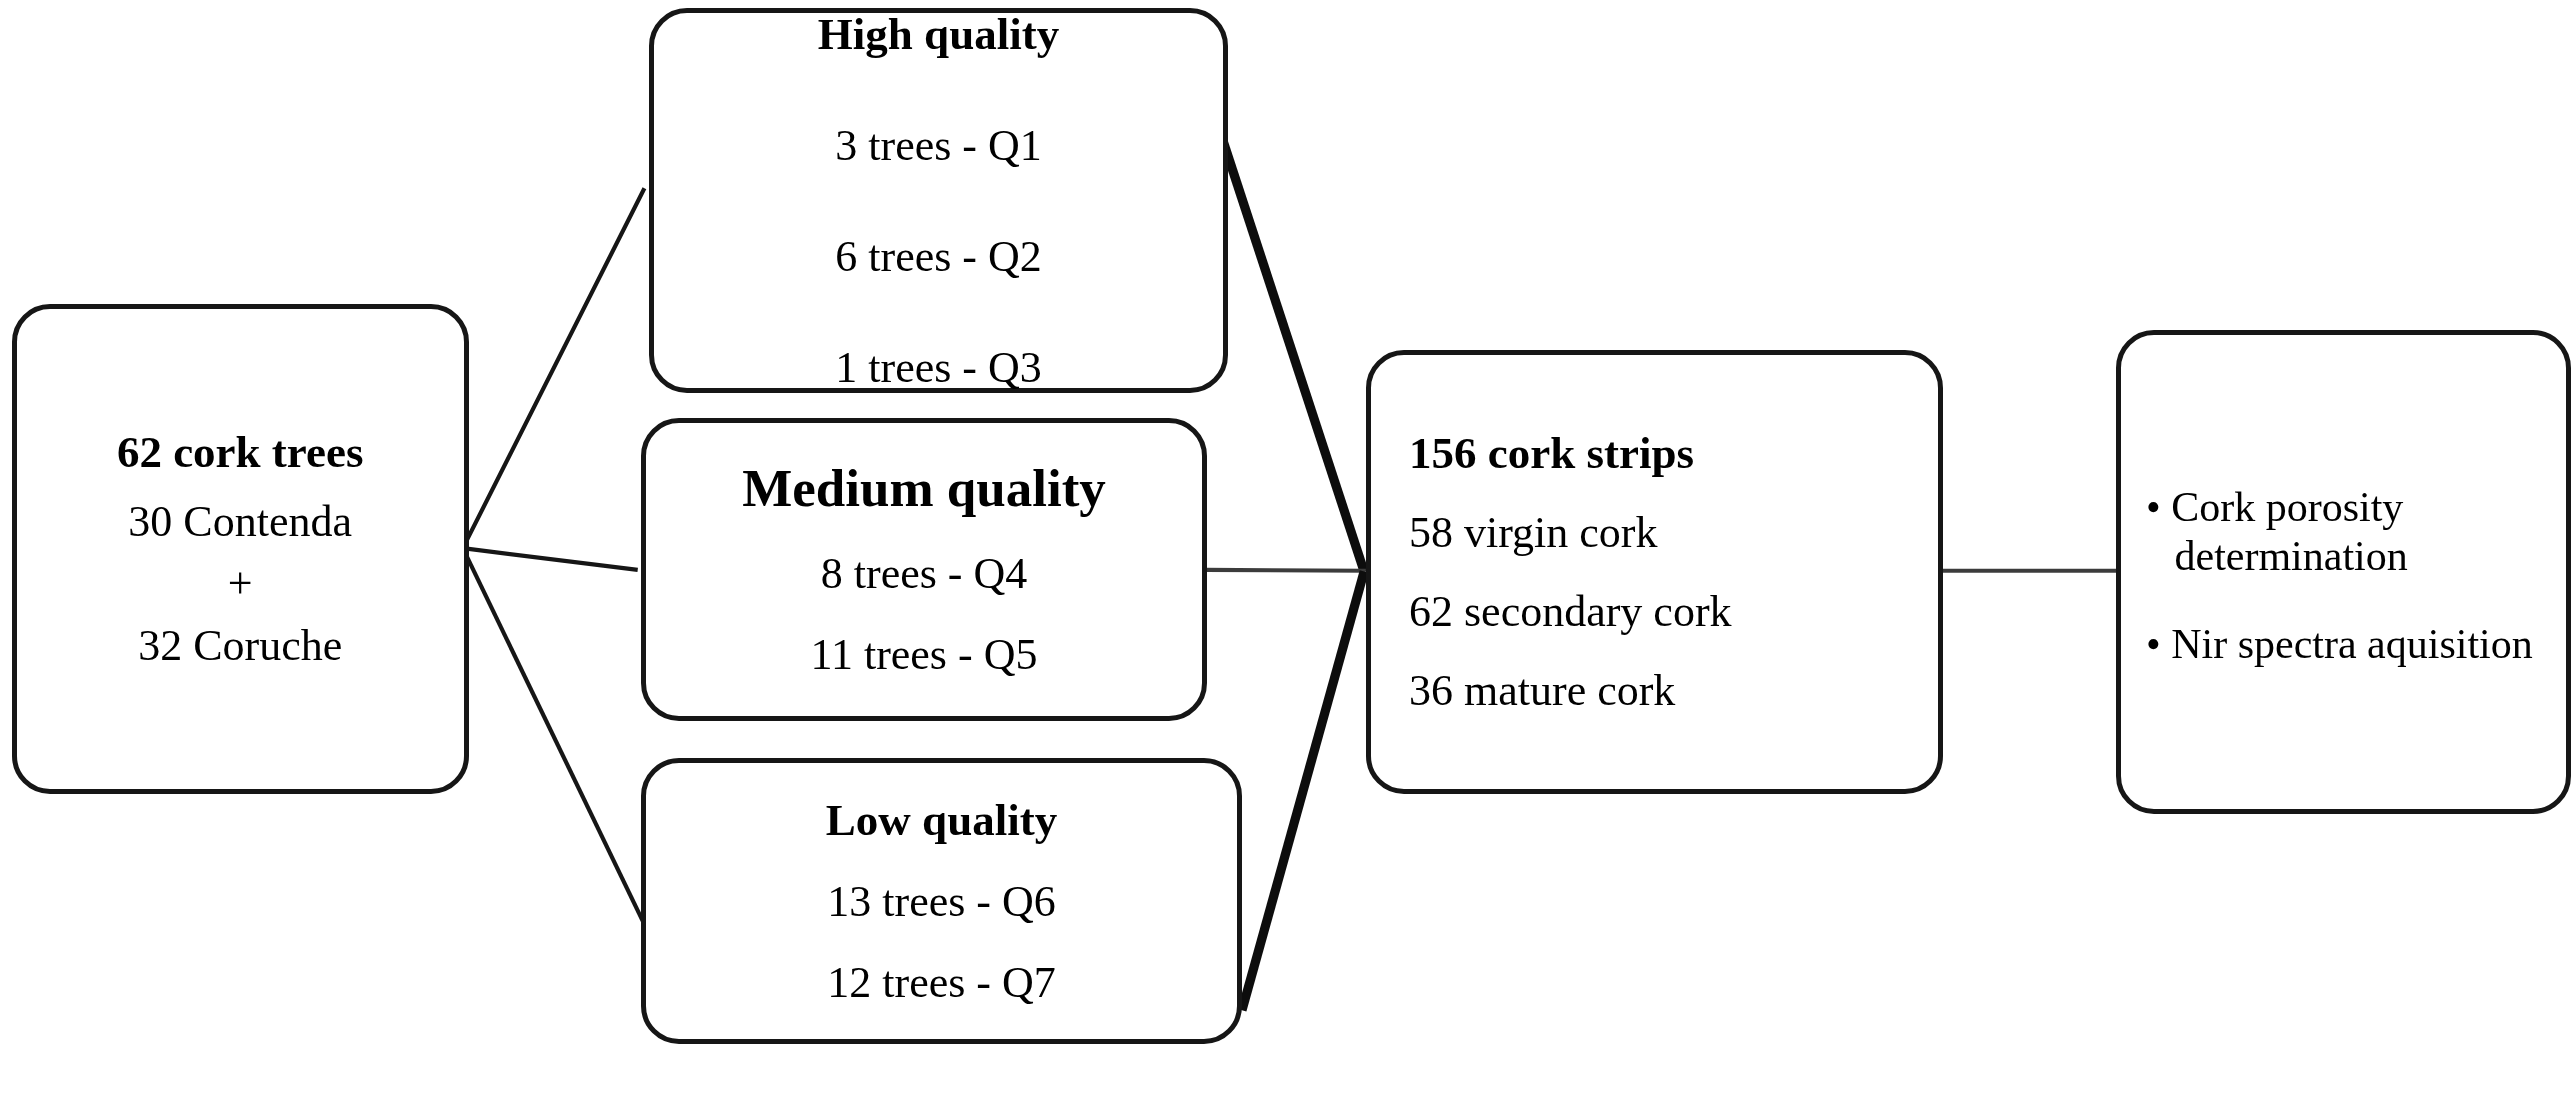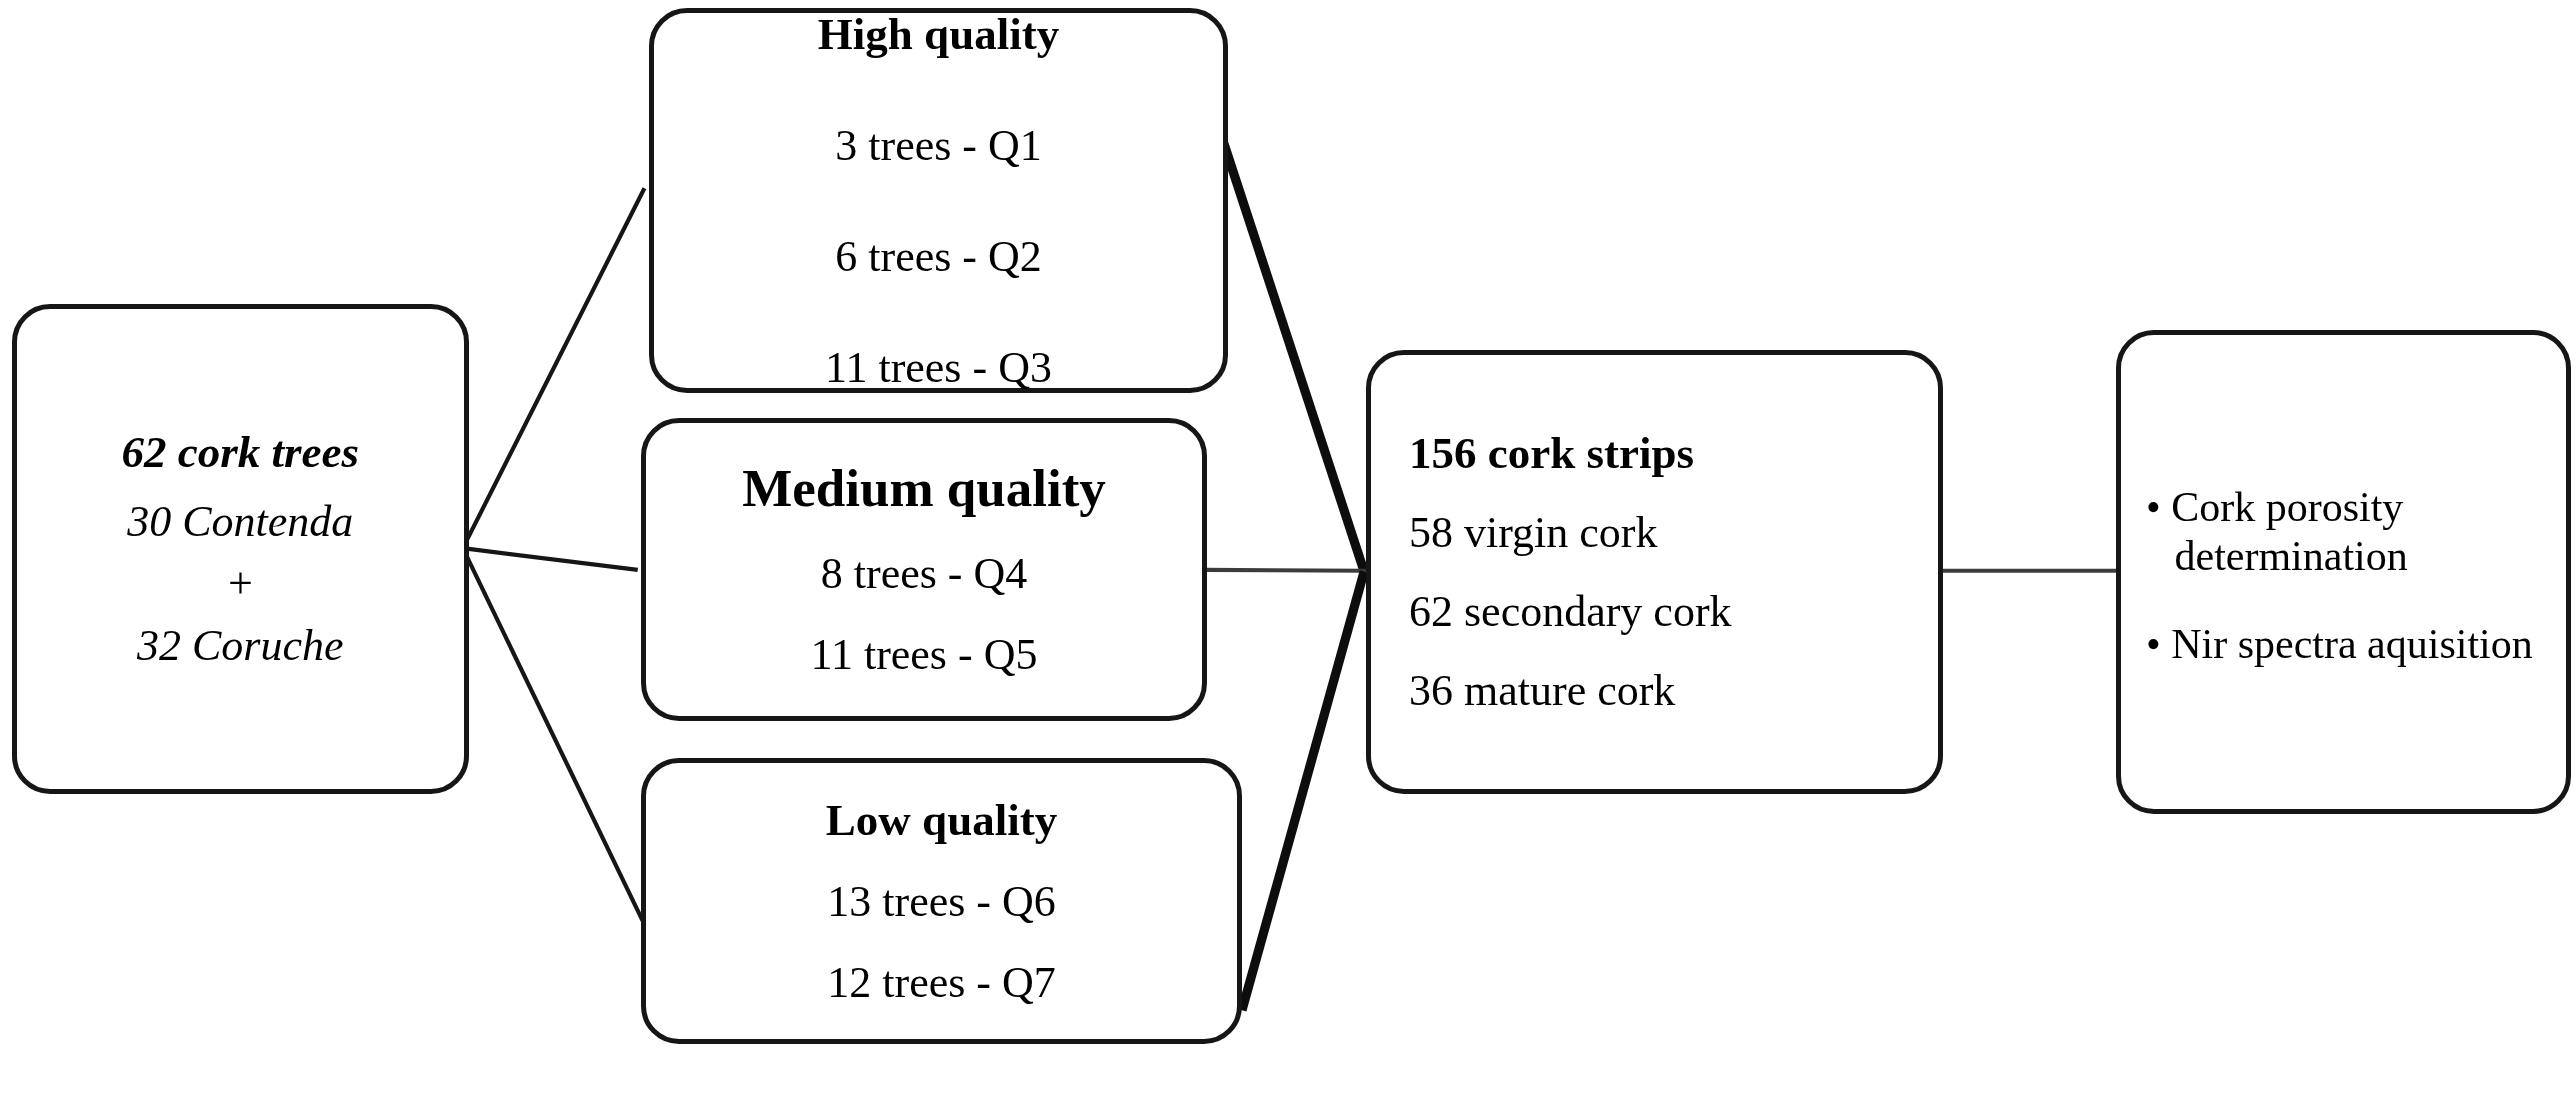--- a/index.html
+++ b/index.html
@@ -31,21 +31,21 @@
   .node.left   { align-items: flex-start; text-align: left; }
   .line {
     display: block;
     white-space: nowrap;
     line-height: 1.0;
   }
   .title {
     font-weight: bold;
   }
   
-  #node-trees          { left: 11.7px;  top: 304px;  width: 457px;  height: 490px; padding: 0 15px; font-style: italic; }
+  #node-trees          { left: 11.7px;  top: 304px;  width: 457px;  height: 490px; padding: 0 15px; }
   #node-high           { left: 649px; top: 8.4px;   width: 579px;  height: 385px; padding: 0 28px; gap: 32px; }
   #node-medium         { left: 641px; top: 418px;  width: 566px;  height: 303px; padding: 0 15px; }
   #node-low            { left: 641px; top: 758px;  width: 601px;  height: 286px; padding: 0 15px; }
   #node-strips         { left: 1366px;top: 350px;  width: 577px;  height: 444px; padding: 0 38px; justify-content: center; }
   #node-analysis       { left: 2116px;top: 330px;  width: 455px;  height: 484px; padding: 0 25px; }
 
   
   #node-trees .line   { font-size: 44px; }
   #node-trees .title  { font-size: 45px; margin-bottom: 25px; }
   #node-trees .plus   { margin: 18.4px 0; }
@@ -109,21 +109,21 @@
     <span class="line title">62 cork trees</span>
     <span class="line">30 Contenda</span>
     <span class="line plus">+</span>
     <span class="line">32 Coruche</span>
   </div>
 
   <div class="node center" id="node-high">
     <span class="line title">High quality</span>
     <span class="line row">3 trees - Q1</span>
     <span class="line row">6 trees - Q2</span>
-    <span class="line row last">11 trees - Q3</span>
+    <span class="line row last">1 trees - Q3</span>
   </div>
 
   <div class="node center" id="node-medium">
     <span class="line title">Medium quality</span>
     <span class="line row">8 trees - Q4</span>
     <span class="line row last">11 trees - Q5</span>
   </div>
 
   <div class="node center" id="node-low">
     <span class="line title">Low quality</span>

